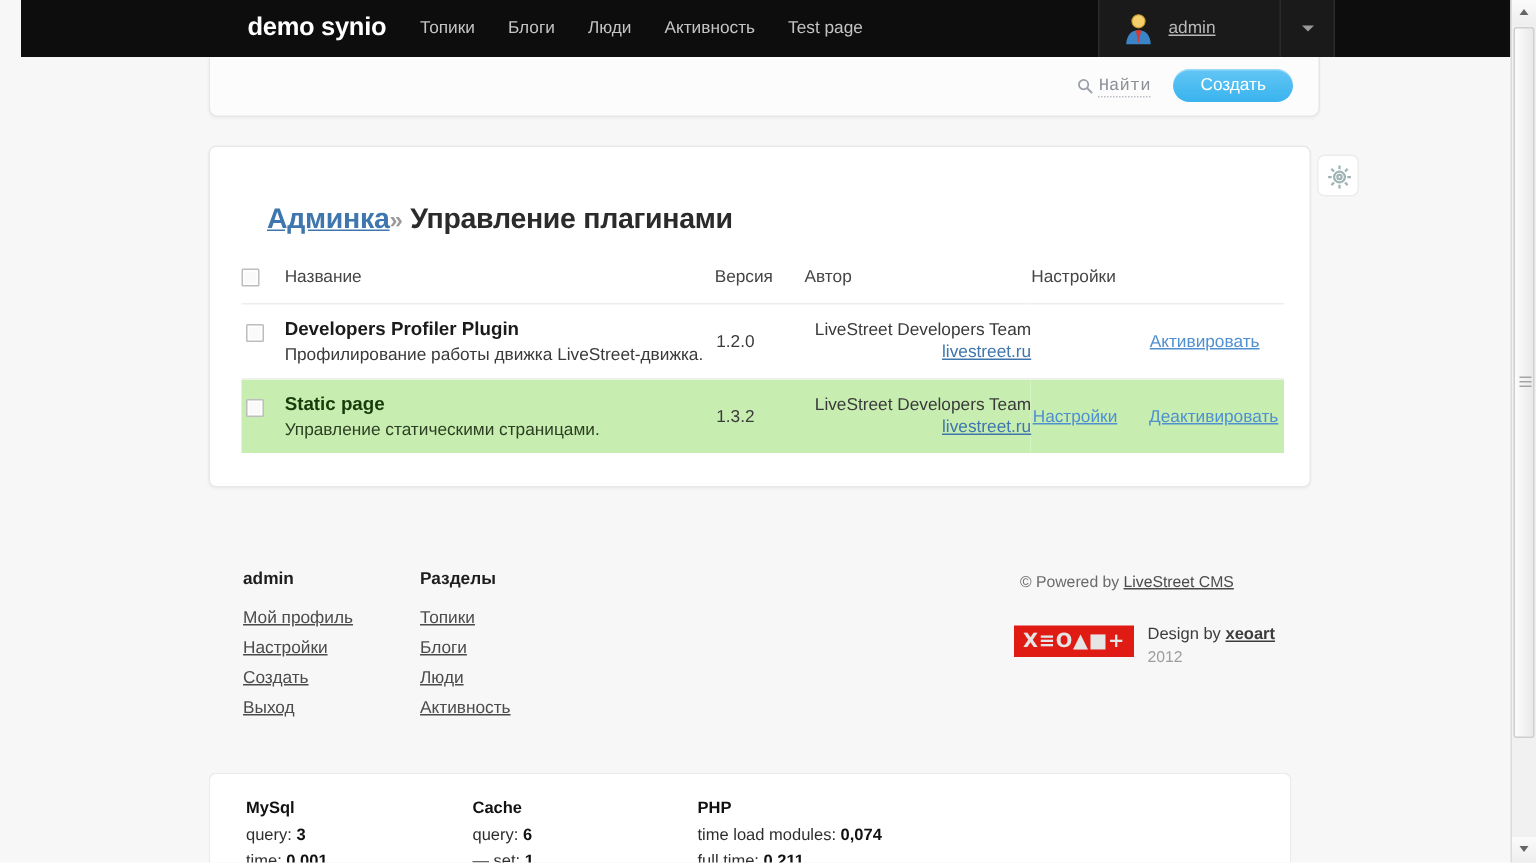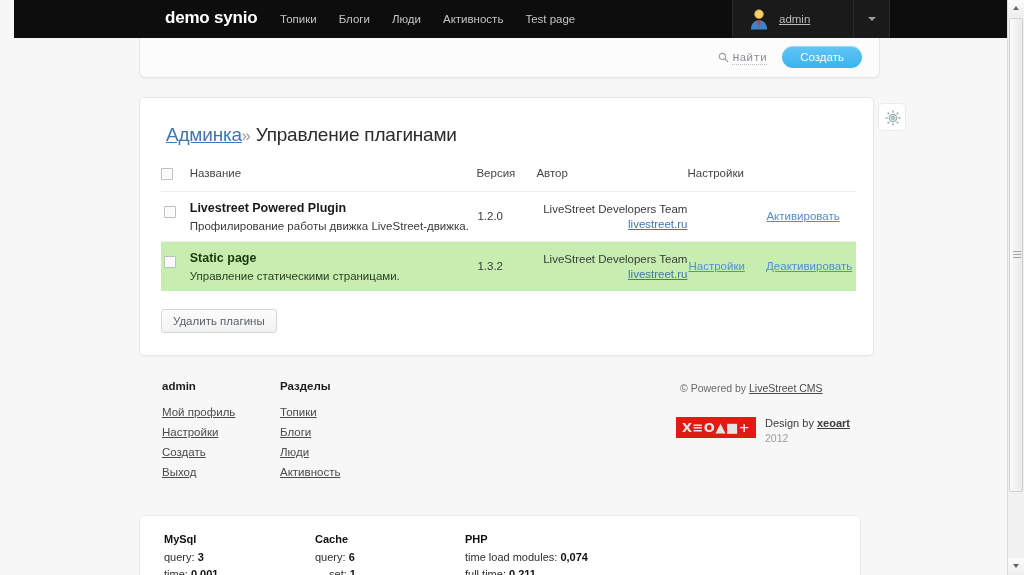--- a/index.html
+++ b/index.html
@@ -141,24 +141,24 @@
   .gearbox {
     position: absolute;
     left: 878px; top: 103px;
     width: 28px; height: 28px;
     background: #ffffff;
     border: 1px solid #ececec;
     border-radius: 5px;
   }
 
   h1.title {
-    margin: 4px;
+    margin: 16px;
     padding: 22px 0 0 22px;
     font-size: 19px;
-    font-weight: normal;
+    font-weight: bold;
     color: #2b2b2b;
     letter-spacing: -0.2px;
   }
   h1.title a {
     color: #3e76ad;
     text-decoration: underline;
   }
   h1.title .sep { color: #9b9b9b; font-size: 16px; }
 
   
@@ -404,21 +404,21 @@
           <th class="c-auth">Автор</th>
           <th class="c-set">Настройки</th>
         </tr>
       </thead>
       <tbody>
         <tr class="row-normal">
           <td class="c-check">
             <span class="cb"></span>
           </td>
           <td class="c-name">
-            <p class="pname">Livestreet Powered Plugin</p>
+            <p class="pname">Developers Profiler Plugin</p>
             <p class="pdesc">Профилирование работы движка LiveStreet-движка.</p>
           </td>
           <td class="c-ver">1.2.0</td>
           <td class="c-auth">
             <span class="auth-name">LiveStreet Developers Team</span>
             <a href="#" class="auth-url">livestreet.ru</a>
           </td>
           <td class="c-set">
             <a href="#" class="act-link" style="margin-left:78px">Активировать</a>
           </td>
@@ -437,21 +437,20 @@
             <a href="#" class="auth-url">livestreet.ru</a>
           </td>
           <td class="c-set">
             <a href="#" class="act-link">Настройки</a>
             <a href="#" class="act-link" style="margin-left:18px">Деактивировать</a>
           </td>
         </tr>
       </tbody>
     </table>
 
-    <button class="btn-delete">Удалить плагины</button>
   </div>
 
   <div class="footer">
     <div class="fcol fcol-1">
       <h4>admin</h4>
       <a href="#">Мой профиль</a>
       <a href="#">Настройки</a>
       <a href="#">Создать</a>
       <a href="#">Выход</a>
     </div>

